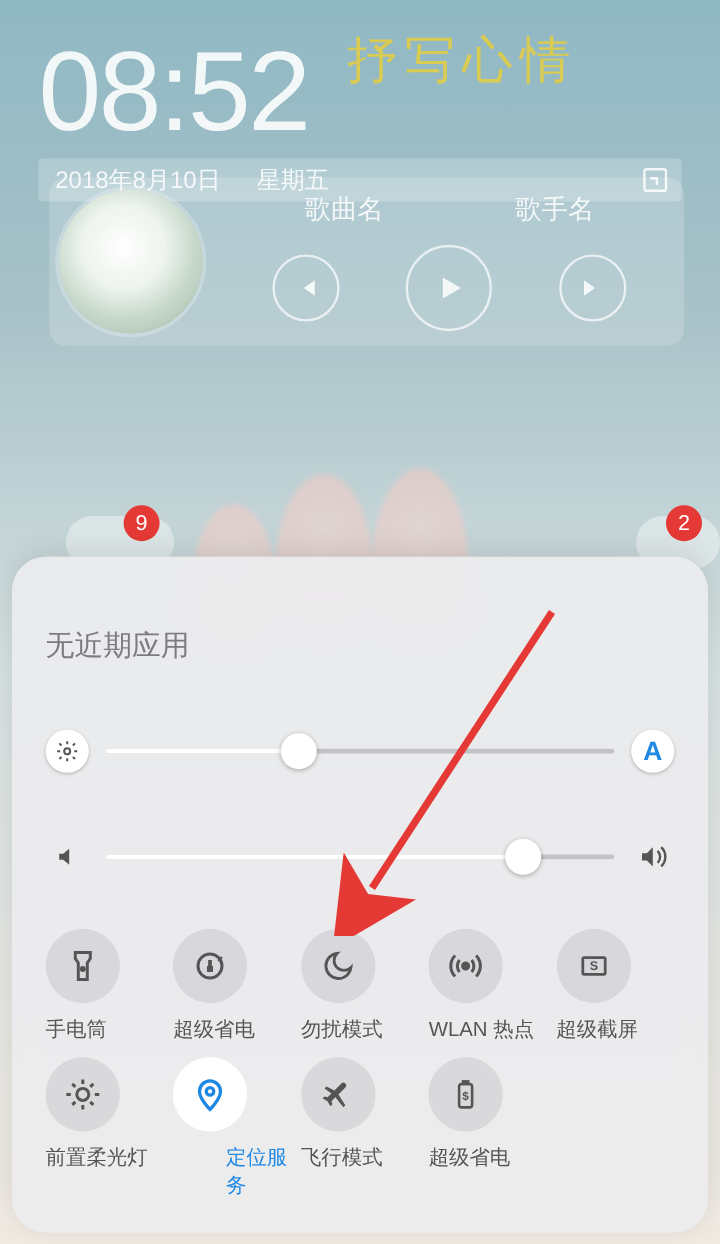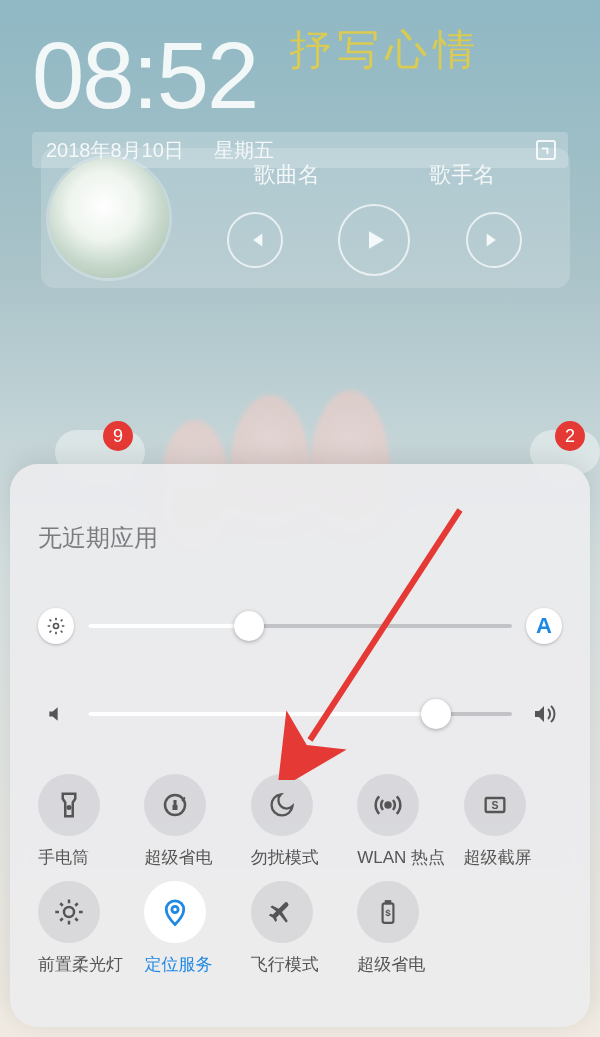--- a/index.html
+++ b/index.html
@@ -50,21 +50,21 @@
   .track { flex: 1; height: 4px; background: rgba(120,120,128,.35); margin: 0 14px; border-radius: 2px; position: relative; }
   .track .fill { position: absolute; left: 0; top: 0; bottom: 0; background: #fff; border-radius: 2px; }
   .knob { position: absolute; top: 50%; width: 30px; height: 30px; background: #fff; border-radius: 15px; transform: translate(-50%, -50%); box-shadow: 0 1px 4px rgba(0,0,0,.3); }
 
   
   .grid { display: grid; grid-template-columns: repeat(5, 1fr); gap: 12px 8px; margin-top: 42px; }
   .toggle { display: flex; flex-direction: column; align-items: flex-start; }
   .toggle .circle { width: 62px; height: 62px; border-radius: 31px; background: rgba(200,200,205,.55); display: flex; align-items: center; justify-content: center; color: #555; }
   .toggle.active .circle { background: #fff; color: #1e88e5; }
   .toggle .label { margin-top: 10px; font-size: 17px; color: #555; }
-  .toggle.active .label { color: #1e88e5; }
+  .toggle.active .label { color: #1e88e5; margin-left: 44px; }
 
   
   .arrow-svg { position: absolute; top: 480px; left: 150px; pointer-events: none; }
 
   svg { display: block; }
 </style>
 </head>
 <body>
 
 <div class="blob b1"></div>

